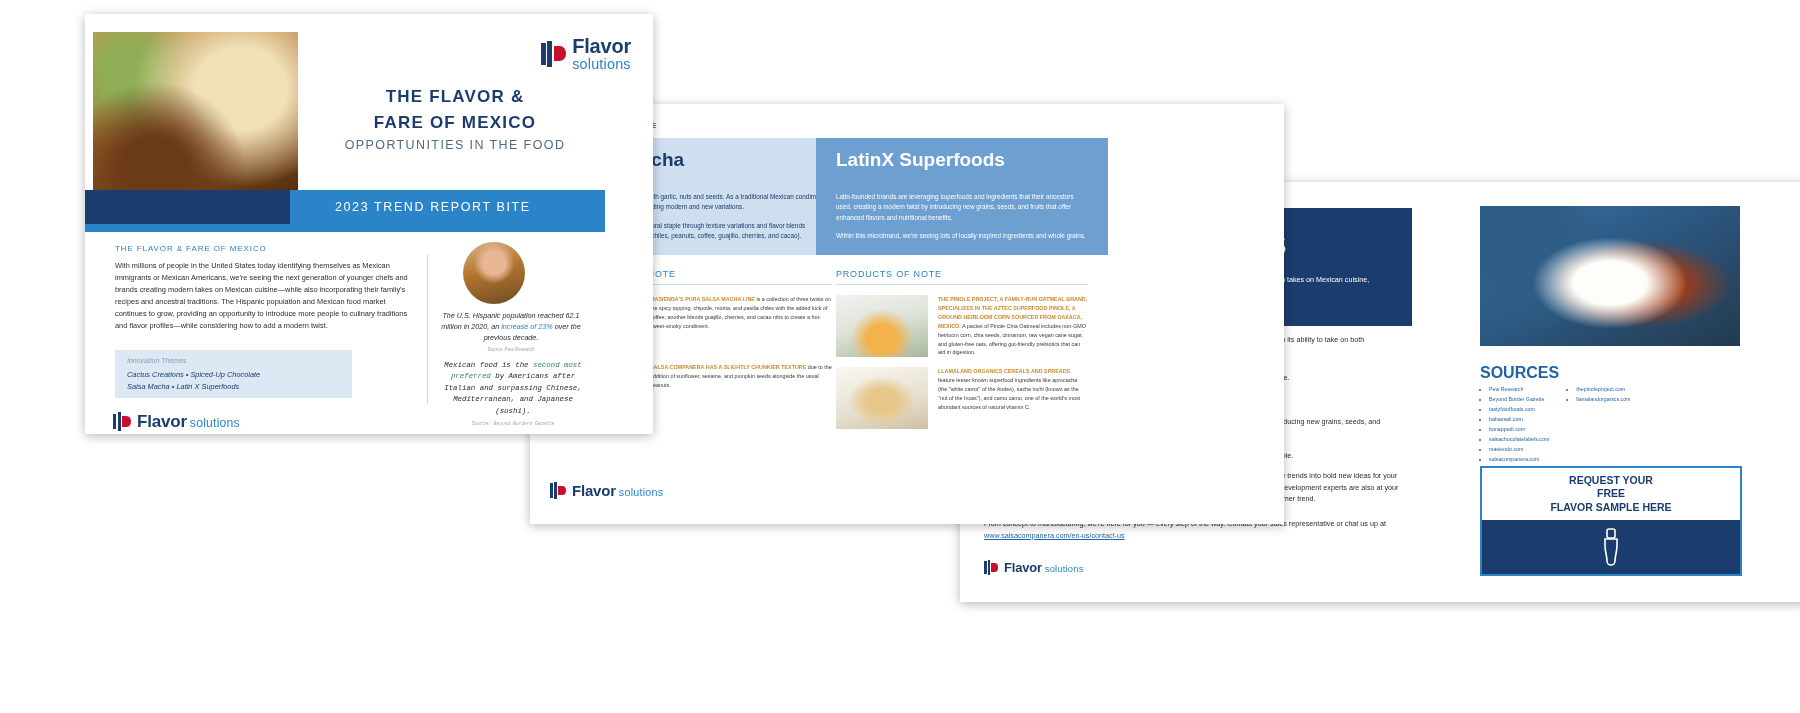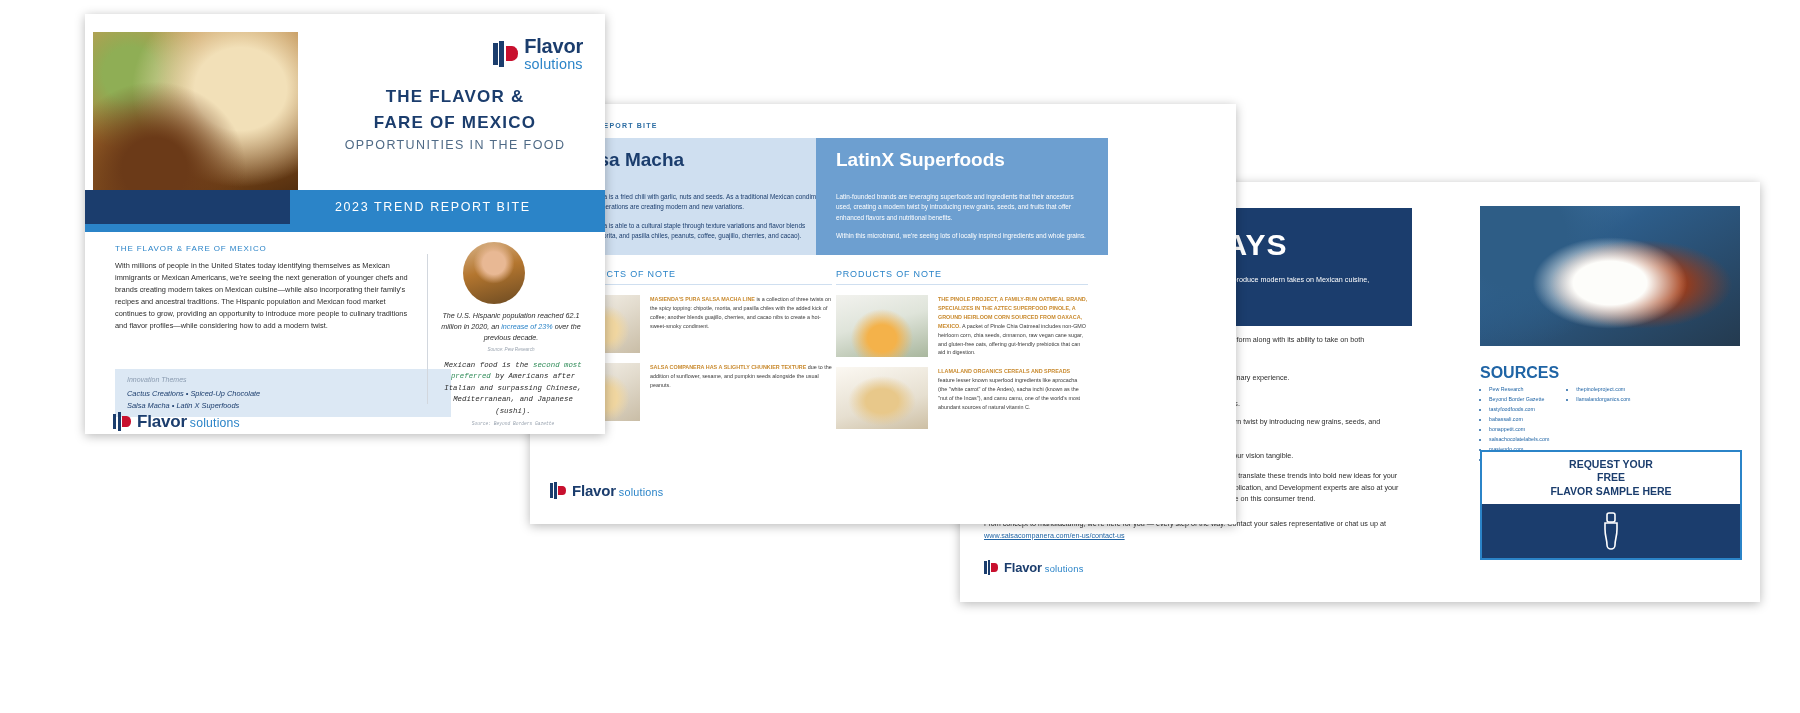--- a/index.html
+++ b/index.html
@@ -1,38 +1,38 @@
 <!DOCTYPE html>
 <html><head>
 <meta charset="utf-8">
 <style>
   html,body{margin:0;padding:0;}
   body{
     width:1800px;height:713px;background:#ffffff;
     font-family:"Liberation Sans", sans-serif;
     position:relative;overflow:hidden;
   }
-  .page{position:absolute;background:#fff;box-shadow:0 2px 10px rgba(0,0,0,.28);}
+  .page{position:absolute;background:#fff;box-shadow:0 2px 10px rgba(0,0,0,.28);padding-left:48px;}
 
   
   #page3{left:960px;top:182px;width:800px;height:420px;z-index:1;}
   #page3 .hdr{position:absolute;left:26px;top:14px;font-size:7px;letter-spacing:1.2px;color:#2b6ca3;font-weight:bold;}
   #page3 .bluebar{position:absolute;left:0;top:26px;width:452px;height:118px;background:#1b3d6d;}
   #page3 .bluebar h1{margin:0;position:absolute;left:60px;top:20px;color:#fff;font-size:30px;letter-spacing:1px;font-weight:bold;}
   #page3 .bluebody{position:absolute;left:60px;top:66px;width:360px;color:#ffffff;font-size:7.2px;line-height:1.55;}
   #page3 .para{position:absolute;left:24px;width:400px;font-size:7.2px;line-height:1.6;color:#2c2c2c;}
   #page3 .cta-title{position:absolute;left:24px;top:252px;width:420px;color:#1f64a5;font-weight:bold;font-size:9.5px;}
   #page3 .cta-body{position:absolute;left:24px;width:420px;font-size:7.2px;line-height:1.6;color:#2c2c2c;}
   #page3 a{color:#1f64a5;text-decoration:underline;}
   #page3 .photo{position:absolute;left:520px;top:24px;width:260px;height:140px;overflow:hidden;background:#2a4a6a;}
   #page3 .sources-t{position:absolute;left:520px;top:182px;color:#1f64a5;font-weight:bold;font-size:16px;}
   #page3 .sources{position:absolute;left:520px;top:202px;width:270px;display:flex;gap:18px;}
   #page3 .sources ul{margin:0;padding-left:9px;list-style:disc;}
   #page3 .sources li{font-size:5.3px;color:#1f64a5;line-height:1.9;}
-  #page3 .sample{position:absolute;left:520px;top:268px;width:258px;height:106px;border:2px solid #2b84c8;background:#fff;}
+  #page3 .sample{position:absolute;left:520px;top:284px;width:258px;height:106px;border:2px solid #2b84c8;background:#fff;}
   #page3 .sample .top{height:52px;display:flex;flex-direction:column;align-items:center;justify-content:center;color:#1b3d6d;font-weight:bold;font-size:10.5px;line-height:1.25;text-align:center;}
   #page3 .sample .bot{height:54px;background:#1b3d6d;display:flex;align-items:center;justify-content:center;}
   #page3 .logo3{position:absolute;left:24px;top:378px;}
 
   
   #page2{left:530px;top:104px;width:706px;height:420px;z-index:2;}
   #page2 .hdr{position:absolute;left:34px;top:18px;font-size:7px;letter-spacing:1.2px;color:#2b6ca3;font-weight:bold;}
   #page2 .col{position:absolute;top:34px;width:302px;}
   #page2 .colL{left:20px;}
   #page2 .colR{left:286px;width:292px;}
@@ -53,21 +53,21 @@
   #page1{left:85px;top:14px;width:520px;height:420px;z-index:3;}
   #page1 .photo{position:absolute;left:8px;top:18px;width:205px;height:190px;overflow:hidden;}
   #page1 .logo-top{position:absolute;right:22px;top:22px;}
   #page1 .title{position:absolute;left:230px;top:70px;width:280px;text-align:center;color:#1b3d6d;font-size:17px;font-weight:bold;letter-spacing:1.2px;line-height:1.5;}
   #page1 .subtitle{position:absolute;left:230px;top:122px;width:280px;text-align:center;color:#4f6a86;font-size:12.5px;letter-spacing:1.4px;line-height:1.5;}
   #page1 .band{position:absolute;left:0;top:176px;width:520px;height:42px;background:#2b84c8;}
   #page1 .band .seg{position:absolute;left:0;top:0;width:205px;height:34px;background:#1b3d6d;}
   #page1 .band span{position:absolute;left:250px;top:10px;color:#fff;font-size:12.5px;letter-spacing:1.6px;}
   #page1 .secttl{position:absolute;left:30px;top:230px;color:#2b84c8;font-size:8px;letter-spacing:.9px;}
   #page1 .body{position:absolute;left:30px;top:246px;width:296px;font-size:7.4px;line-height:1.62;color:#2c2c2c;}
-  #page1 .themes{position:absolute;left:30px;top:355px;width:336px;height:48px;background:#dce8f4;}
+  #page1 .themes{position:absolute;left:30px;top:336px;width:237px;height:48px;background:#dce8f4;}
   #page1 .themes .t{position:absolute;left:12px;top:7px;font-size:7px;color:#8a9bb0;font-style:italic;}
   #page1 .themes .l{position:absolute;left:12px;font-size:7.4px;color:#1b3d6d;font-style:italic;}
   #page1 .vrule{position:absolute;left:342px;top:240px;width:1px;height:150px;background:#d2d7de;}
   #page1 .avatar{position:absolute;left:378px;top:228px;width:62px;height:62px;border-radius:50%;overflow:hidden;background:#b07a52;}
   #page1 .q1{position:absolute;left:352px;top:296px;width:148px;text-align:center;font-style:italic;font-size:7.2px;line-height:1.55;color:#2c2c2c;}
   #page1 .q1 em{color:#2b84c8;font-style:italic;}
   #page1 .src{text-align:center;font-size:4.6px;color:#9aa4b0;margin-top:3px;}
   #page1 .q2{position:absolute;left:352px;top:346px;width:152px;text-align:center;font-style:italic;font-size:7.4px;line-height:1.55;color:#2c2c2c;font-family:Liberation Mono, monospace;}
   #page1 .q2 em{color:#2e8b57;font-style:italic;}
   #page1 .logo-bot{position:absolute;left:28px;top:398px;}

